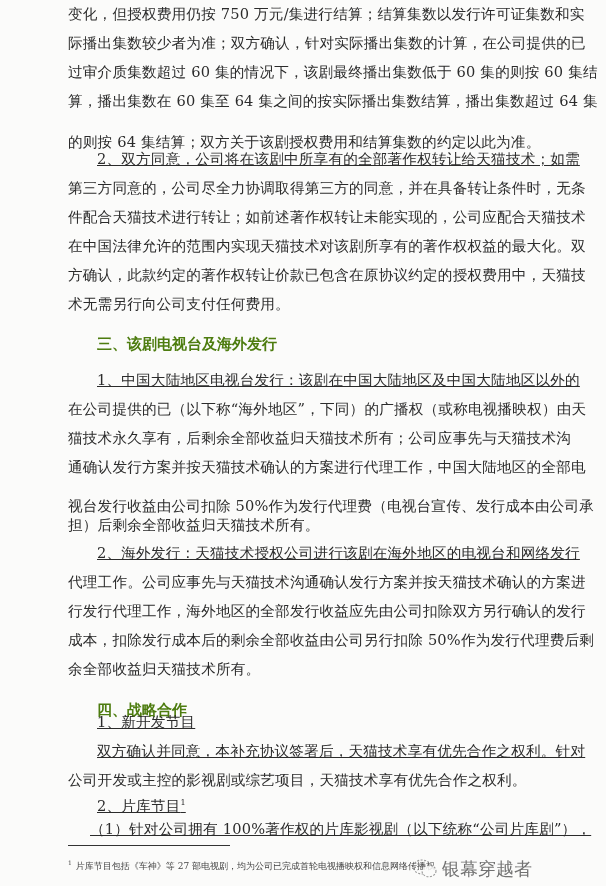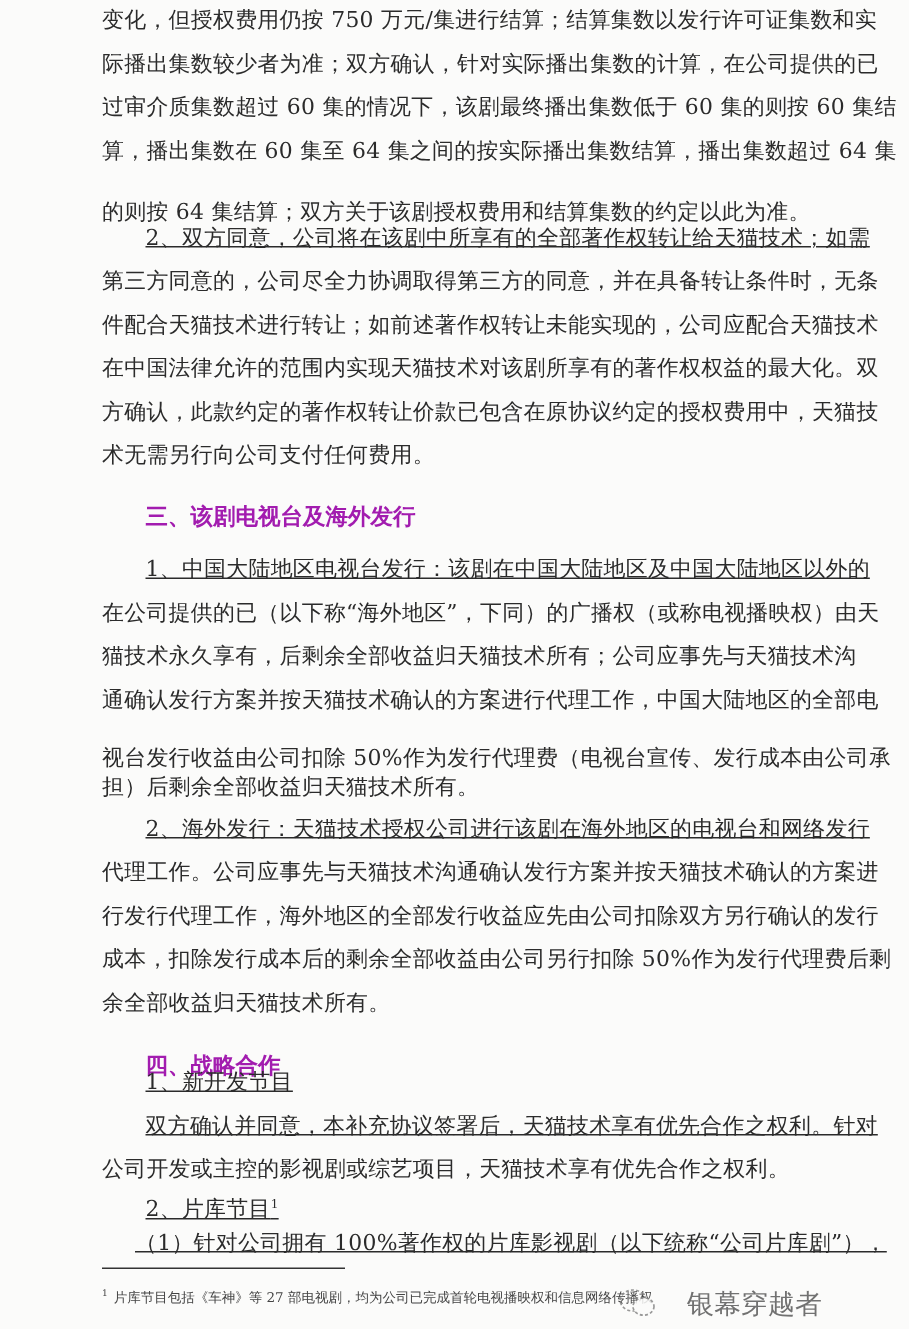--- a/index.html
+++ b/index.html
@@ -14,32 +14,32 @@
   .line {
     position: absolute; left: 0; width: 472px;
     font-size: 14.6px; line-height: 20px; height: 20px;
     white-space: nowrap; text-align: justify; text-align-last: justify;
     letter-spacing: 0.2px;
   }
   .line.last { text-align-last: left; }
   .indent { left: 29px; width: 443px; text-decoration: underline; }
   .heading {
     position: absolute; left: 29px; font-size: 15px; font-weight: bold;
-    line-height: 20px; white-space: nowrap; color: #a21caf;
+    line-height: 20px; white-space: nowrap; color: #4d7c0f;
   }
   .sup { font-size: 8px; vertical-align: super; }
   .fn-rule { position: absolute; left: 68px; top: 845px; width: 162px; height: 1px; background: #333; }
   .footnote {
     position: absolute; left: 68px; top: 857px; font-size: 9px; line-height: 12px;
     white-space: nowrap; color: #444;
   }
   .fn-num { font-size: 6px; vertical-align: super; margin-right: 4px; }
   .watermark {
     position: absolute; left: 412px; top: 854px; height: 30px;
-    display: flex; align-items: center; gap: 20px; color: #666; opacity: 0.85;
+    display: flex; align-items: center; gap: 4px; color: #666; opacity: 0.85;
   }
   .wm-icon { width: 26px; height: 22px; }
   .wm-text { font-family: "DejaVu Sans", sans-serif; font-size: 18px; color: #5a5a5a; letter-spacing: 0px; }
 </style>
 </head>
 <body>
 
 <div class="page">
 
   <div class="line" style="top:4px">变化，但授权费用仍按 750 万元/集进行结算；结算集数以发行许可证集数和实</div>

